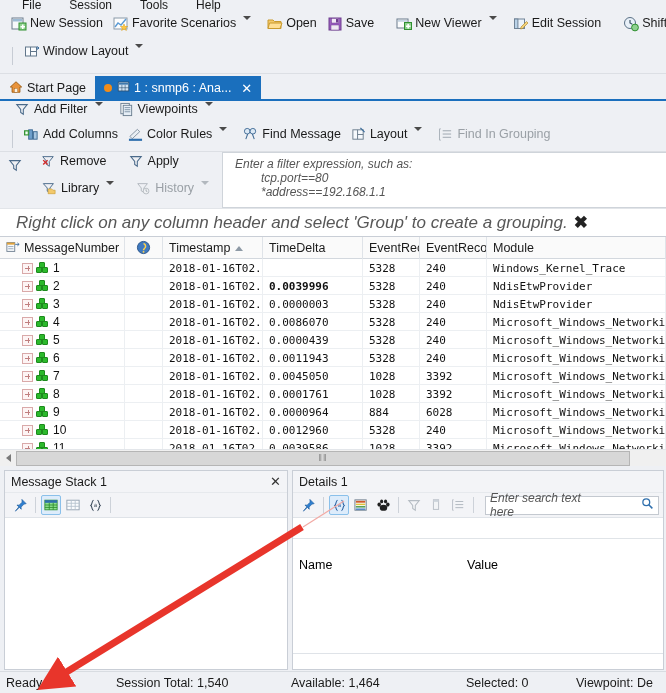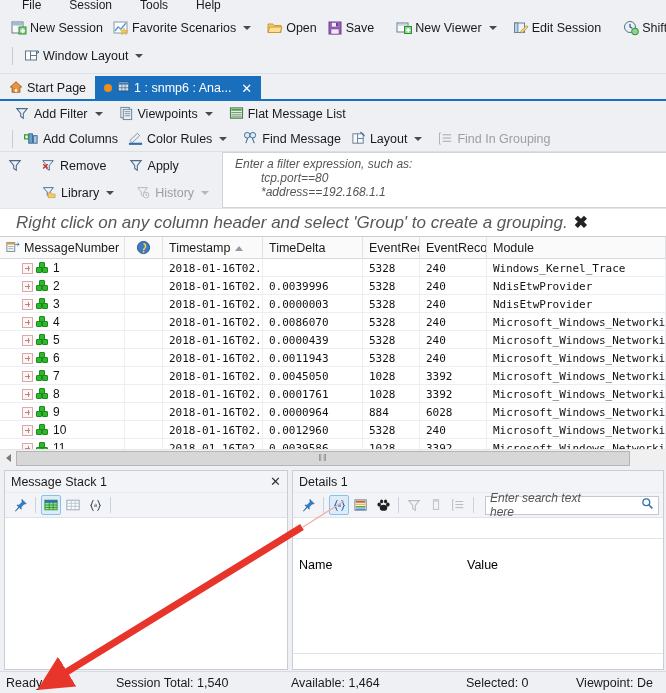--- a/index.html
+++ b/index.html
@@ -33,21 +33,21 @@
   .ribbon {
     position: absolute; top: 14px; left: 0; width: 666px; height: 60px;
     background: #eef0f4;
     border-bottom: 1px solid #dcdfe4;
   }
   .ribrow {
     display: flex; align-items: center; height: 28px;
     padding-left: 6px;
   }
   .tbtn {
-    display: flex; align-items: center; height: 24px;
+    display: flex; height: 24px;
     padding: 0 5px; white-space: nowrap;
     font-size: 12.5px; color: #1a1a1a;
   }
   .tbtn.dis { color: #9aa0a6; }
   .tbtn .lbl { margin-left: 3px; }
   .caret {
     display: inline-block; width: 0; height: 0;
     border-left: 4px solid transparent; border-right: 4px solid transparent;
     border-top: 4px solid #4a4a4a; margin: 0 6px 0 7px;
   }
@@ -399,32 +399,20 @@
             <rect x="4.5" y="3.5" width="9" height="11" fill="#e6eef6" stroke="#6c7f91"></rect>
             <line x1="6" y1="6" x2="12" y2="6" stroke="#7e93a6"></line>
             <line x1="6" y1="8.2" x2="12" y2="8.2" stroke="#7e93a6"></line>
             <line x1="6" y1="10.4" x2="12" y2="10.4" stroke="#7e93a6"></line>
           </svg>
         </span>
         <span class="lbl">Viewpoints</span>
         <span class="caret"></span>
       </div>
 
-      <div class="tbtn">
-        <span class="ic">
-          <svg width="15" height="15" viewBox="0 0 16 16">
-            <rect x="1.5" y="2" width="13" height="11" fill="#dff0dd" stroke="#3f6b3f"></rect>
-            <rect x="2.5" y="3" width="11" height="2" fill="#4f9b4f"></rect>
-            <line x1="2.5" y1="7" x2="13.5" y2="7" stroke="#6b8f6b"></line>
-            <line x1="2.5" y1="9.4" x2="13.5" y2="9.4" stroke="#6b8f6b"></line>
-            <line x1="2.5" y1="11.6" x2="13.5" y2="11.6" stroke="#6b8f6b"></line>
-          </svg>
-        </span>
-        <span class="lbl">Flat Message List</span>
-      </div>
     </div>
   </div>
 
   <div class="vtb vtb2">
     <div class="ribrow" style="height:26px;padding-left:6px;">
       <div class="tsep"></div>
 
       <div class="tbtn">
         <span class="ic">
           <svg width="15" height="15" viewBox="0 0 16 16">
@@ -615,21 +603,21 @@
             <span class="expbox"></span>
             <span class="cubes">
               <i class="a"></i>
               <i class="b"></i>
               <i class="c"></i>
             </span>
             <span>2</span>
           </div>
           <div class="gc" style="width: 38px;"></div>
           <div class="gc" style="width: 100px;">2018-01-16T02...</div>
-          <div class="gc" style="width: 100px;">0.0039996</div>
+          <div class="gc" style="width: 100px; font-weight: bold;">0.0039996</div>
           <div class="gc" style="width: 57px;">5328</div>
           <div class="gc" style="width: 67px;">240</div>
           <div class="gc" style="flex: 1 1 0%;">NdisEtwProvider</div>
         </div>
         <div class="grow">
           <div class="gc numcell" style="width: 125px; padding-left: 22px;">
             <span class="expbox"></span>
             <span class="cubes">
               <i class="a"></i>
               <i class="b"></i>

